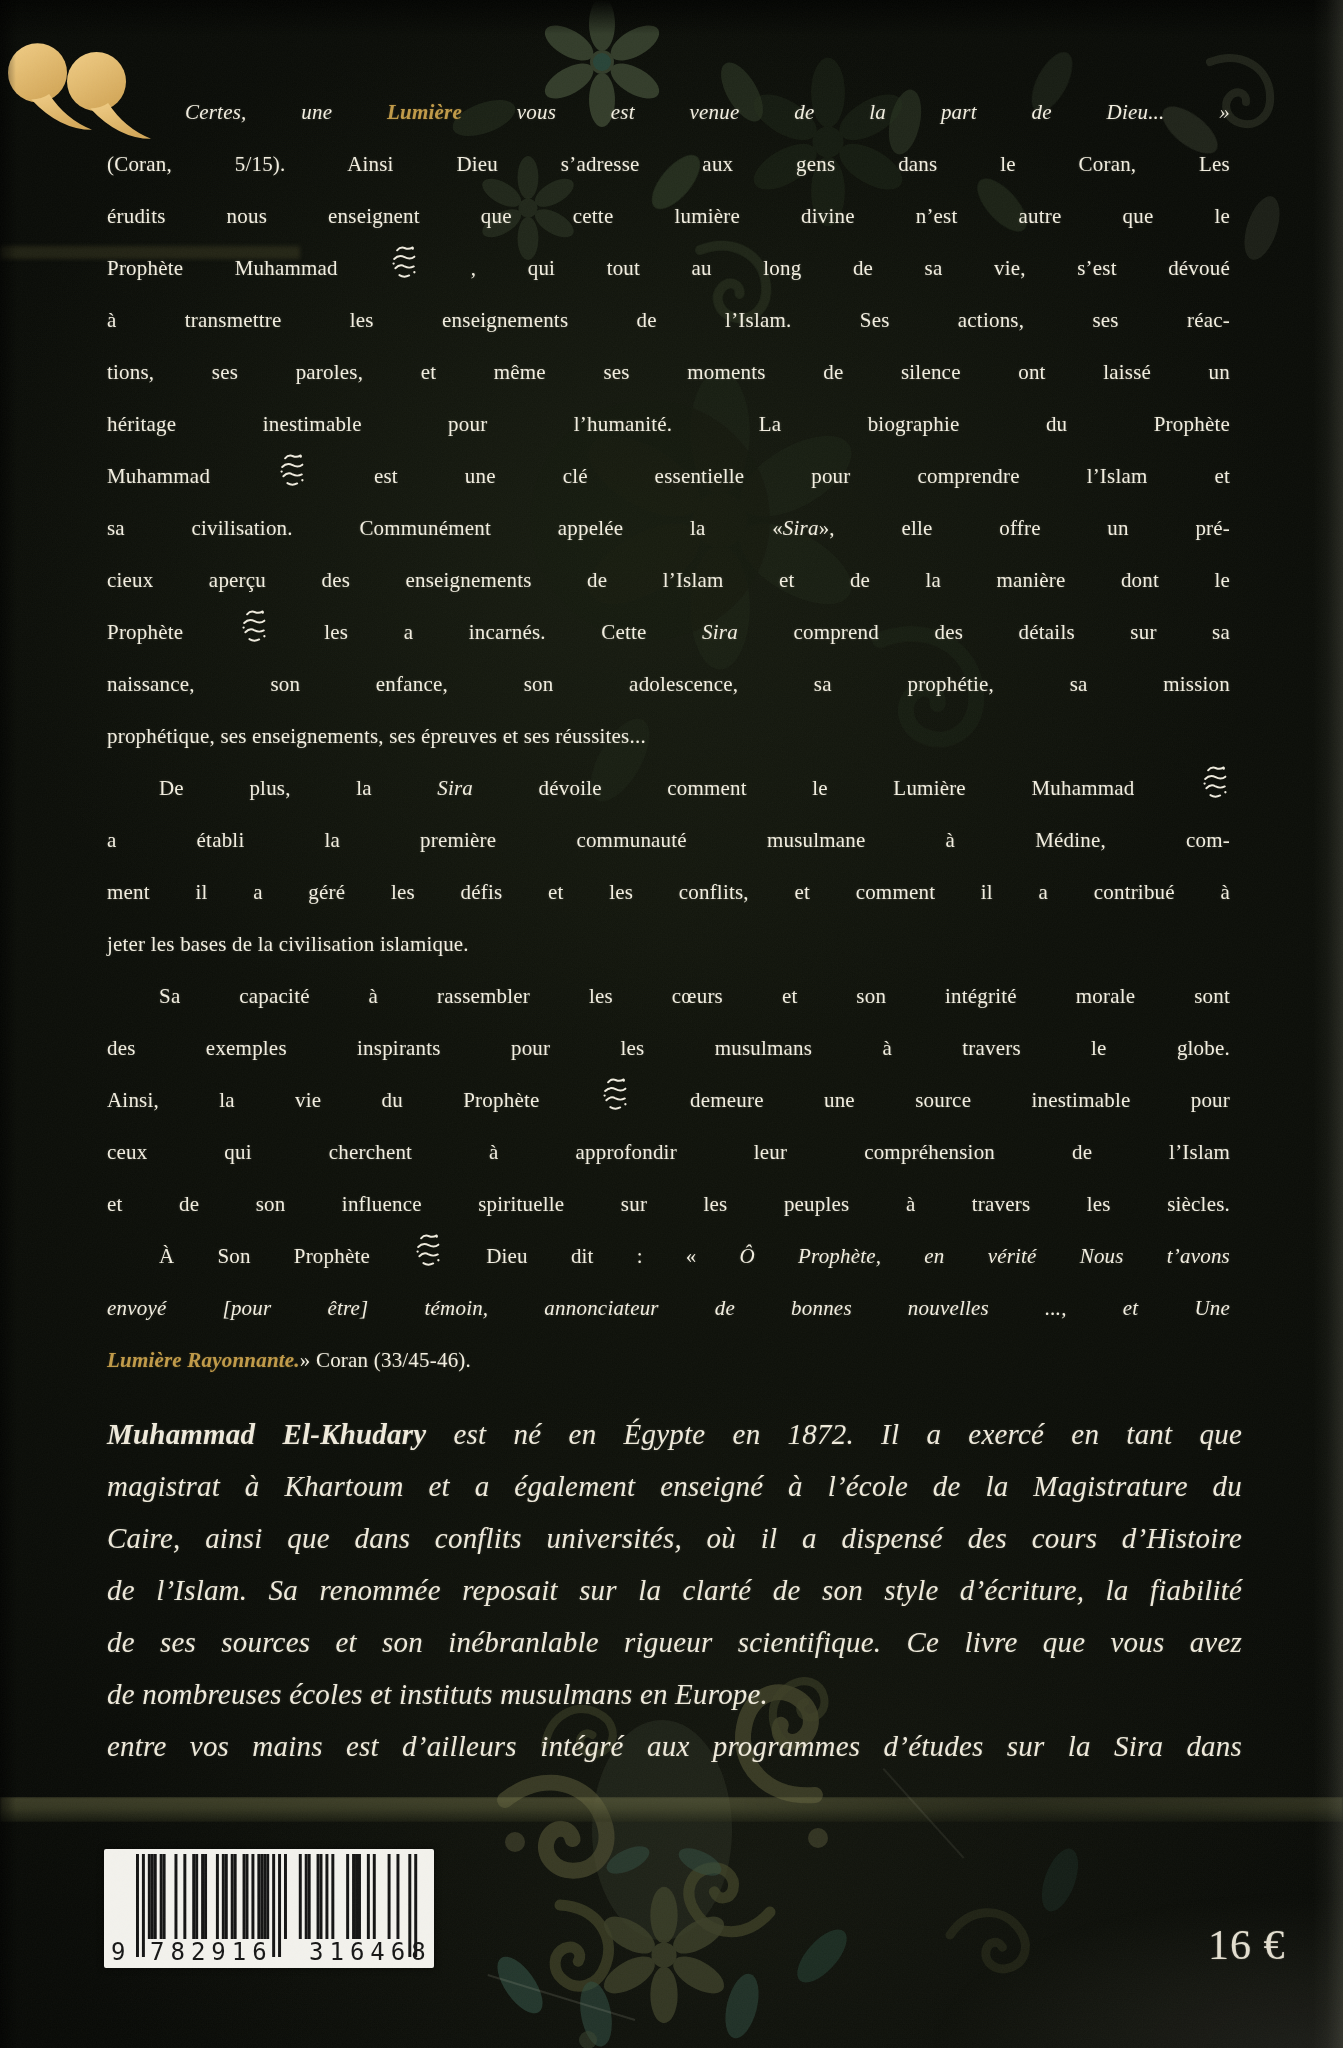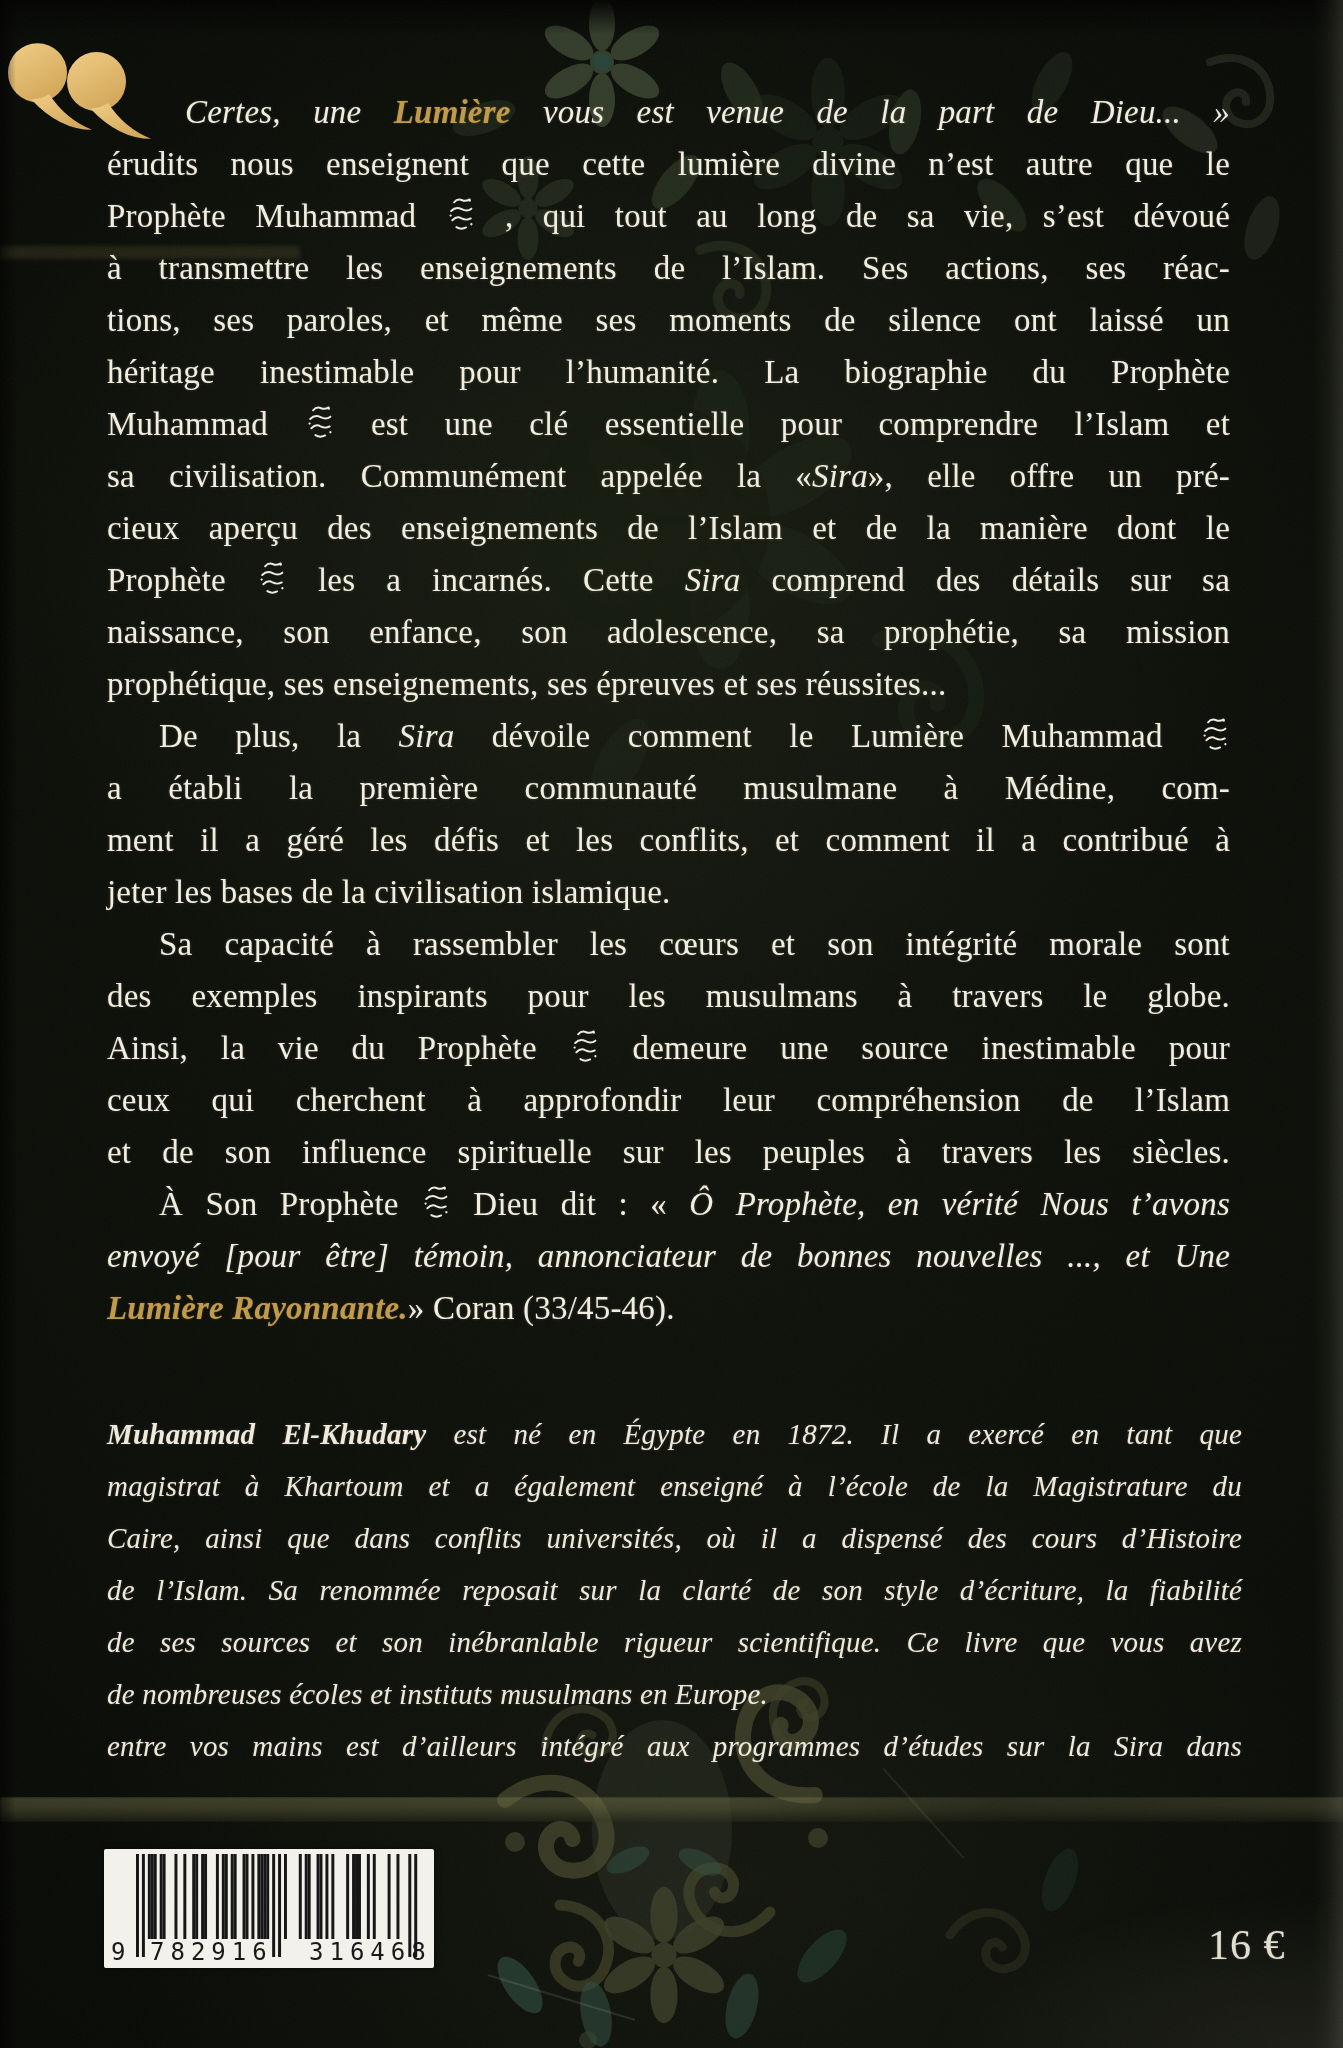--- a/index.html
+++ b/index.html
@@ -26,21 +26,21 @@
     background:radial-gradient(ellipse at 95% 100%, rgba(160,158,138,0.13), transparent 70%);z-index:5;}
   .artifact-stripe{position:absolute;left:0;top:246px;width:300px;height:13px;
     background:rgba(112,110,64,0.22);filter:blur(2px);z-index:1;}
 
   .damask{position:absolute;left:0;top:0;z-index:1;pointer-events:none;}
   .grain{position:absolute;left:0;top:0;z-index:8;pointer-events:none;}
 
   .quote-mark{position:absolute;left:8px;top:36px;z-index:3;}
 
   .main-text{position:absolute;left:107px;top:86px;width:1123px;z-index:4;
-    color:#f2eee0;font-size:33px;letter-spacing:0.2px;
+    color:#f2eee0;font-size:21px;letter-spacing:0.2px;
     text-shadow:0 0 3px rgba(245,242,225,0.22);}
   .tline{height:52px;line-height:52px;white-space:normal;overflow:visible;}
   .tline.just{text-align:justify;text-align-last:justify;}
   .tline.nj{text-align:left;text-align-last:left;}
 
   .bio-text{position:absolute;left:107px;top:1408px;width:1135px;z-index:4;
     color:#efeadb;font-size:29px;letter-spacing:0.2px;font-style:italic;
     text-shadow:0 0 3px rgba(245,242,225,0.20);}
   .bline{height:52px;line-height:52px;}
   .bline.just{text-align:justify;text-align-last:justify;}
@@ -165,20 +165,21 @@
           <path d="M46 60 Q64 88 94 100 Q58 100 26 66 Q38 66 46 60 Z"></path>
         </g>
       </defs>
       <use href="#qc" fill="url(#goldGrad)"></use>
       <use href="#qc" fill="url(#goldGrad)" transform="translate(66,10)"></use>
     </svg>
   </div>
 
   <div class="main-text" id="main-text">
       <div class="tline just" style="padding-left: 78px;"><span class="seg-i">Certes, une </span><span class="seg-g">Lumière</span><span class="seg-i"> vous est venue de la part de Dieu... »</span></div>
+      <div class="tline just"><span class="seg-r">(Coran, 5/15). Ainsi Dieu s’adresse aux gens dans le Coran, Les</span></div>
       <div class="tline just"><span class="seg-r">érudits nous enseignent que cette lumière divine n’est autre que le</span></div>
       <div class="tline just"><span class="seg-r">Prophète Muhammad </span>
   <span class="saw"><svg viewBox="0 0 26 32">
     <g fill="none" stroke="currentColor" stroke-width="1.7" stroke-linecap="round">
       <path d="M7 5 q3 -3.5 7 -1.8 q3 1.3 6.5 -0.7"></path>
       <path d="M4.5 12.5 q4 -4 9 -1.5 q5 2.5 8.5 -0.5"></path>
       <path d="M5.5 20.5 q4 -4 8 -1.5 q4 2 8 0"></path>
       <path d="M9 26.5 q4 2.5 8.5 0.3"></path>
     </g>
     <circle cx="20.5" cy="3.5" r="1.1" fill="currentColor"></circle>

